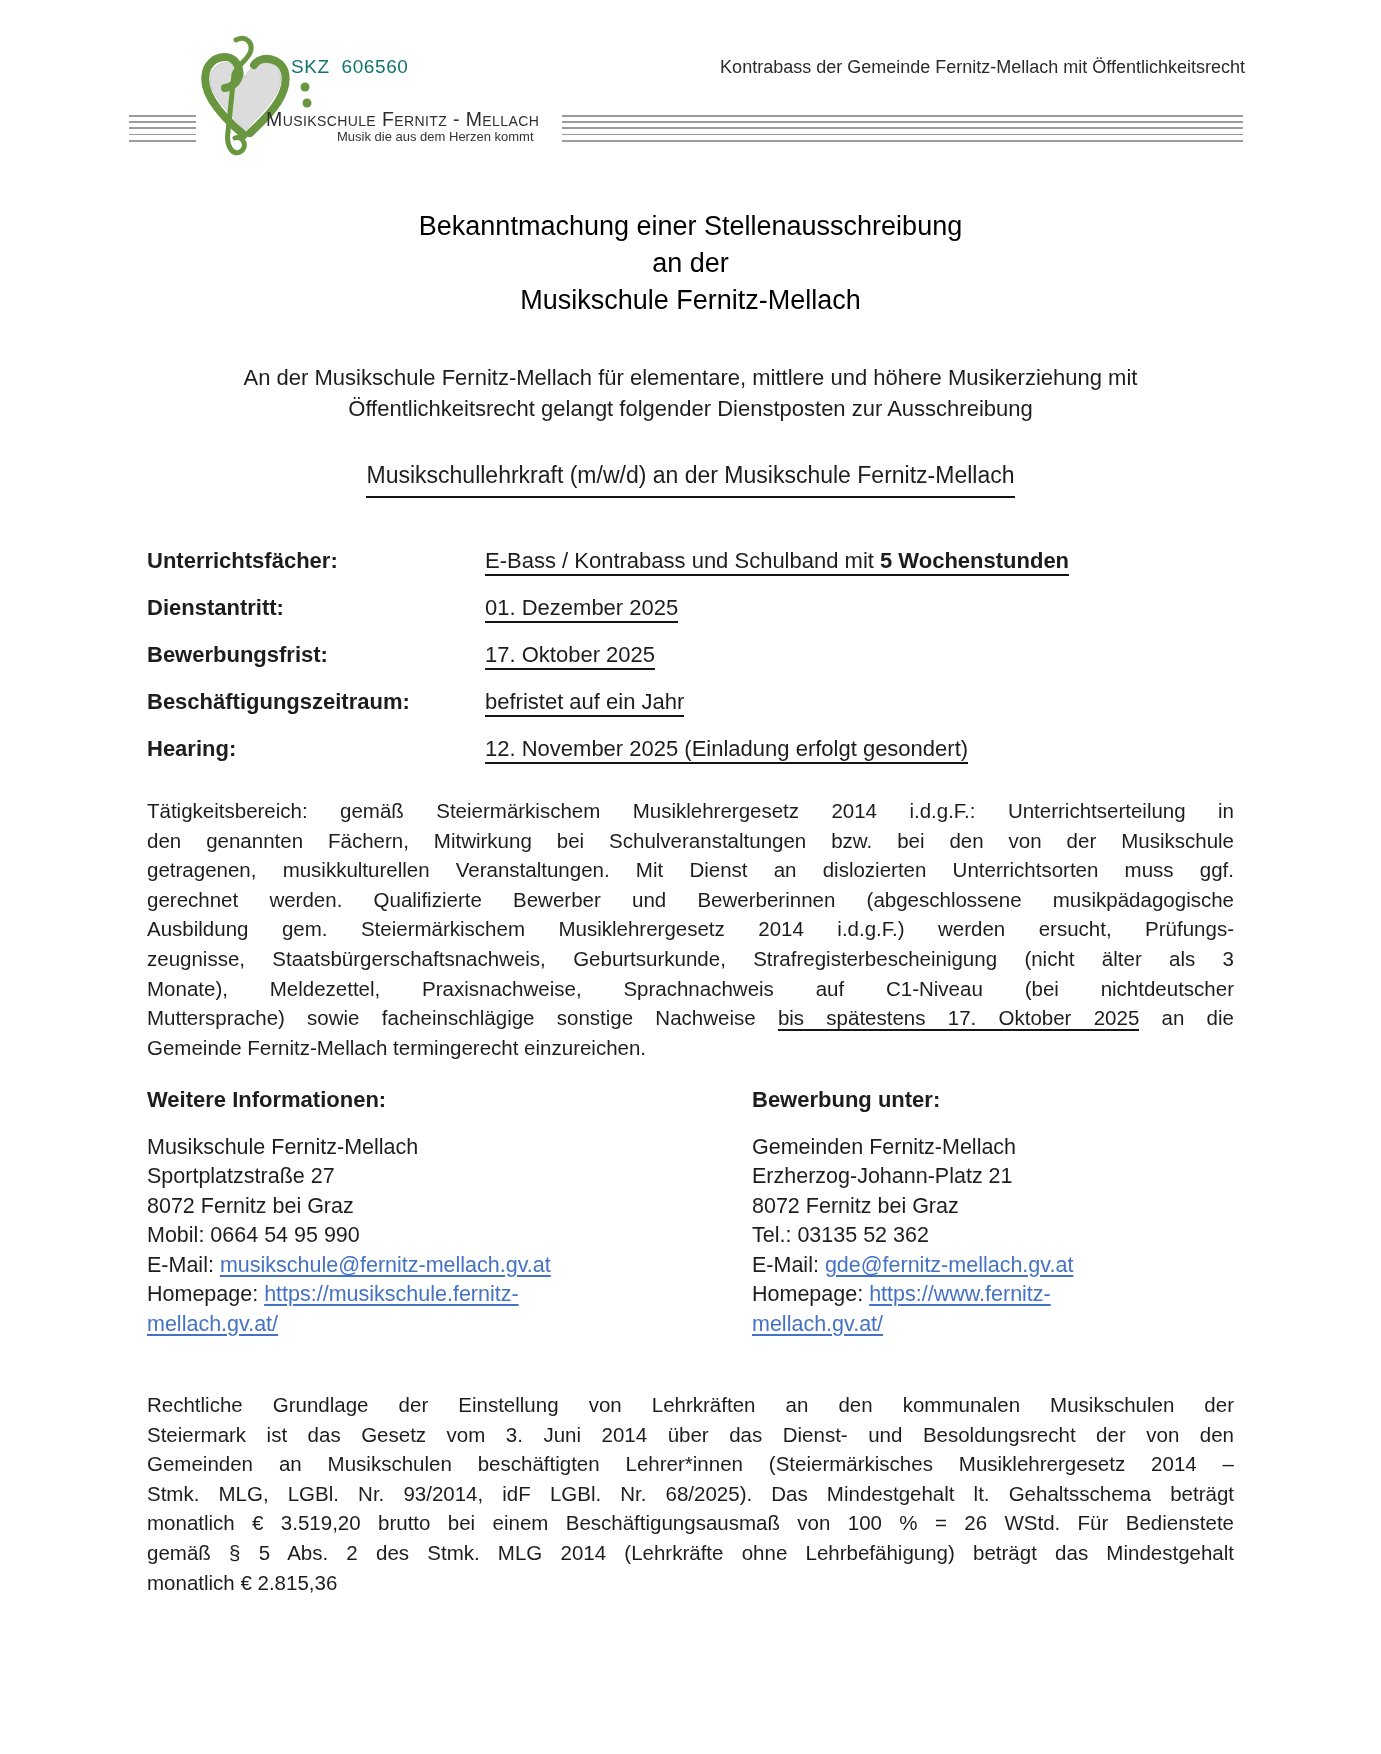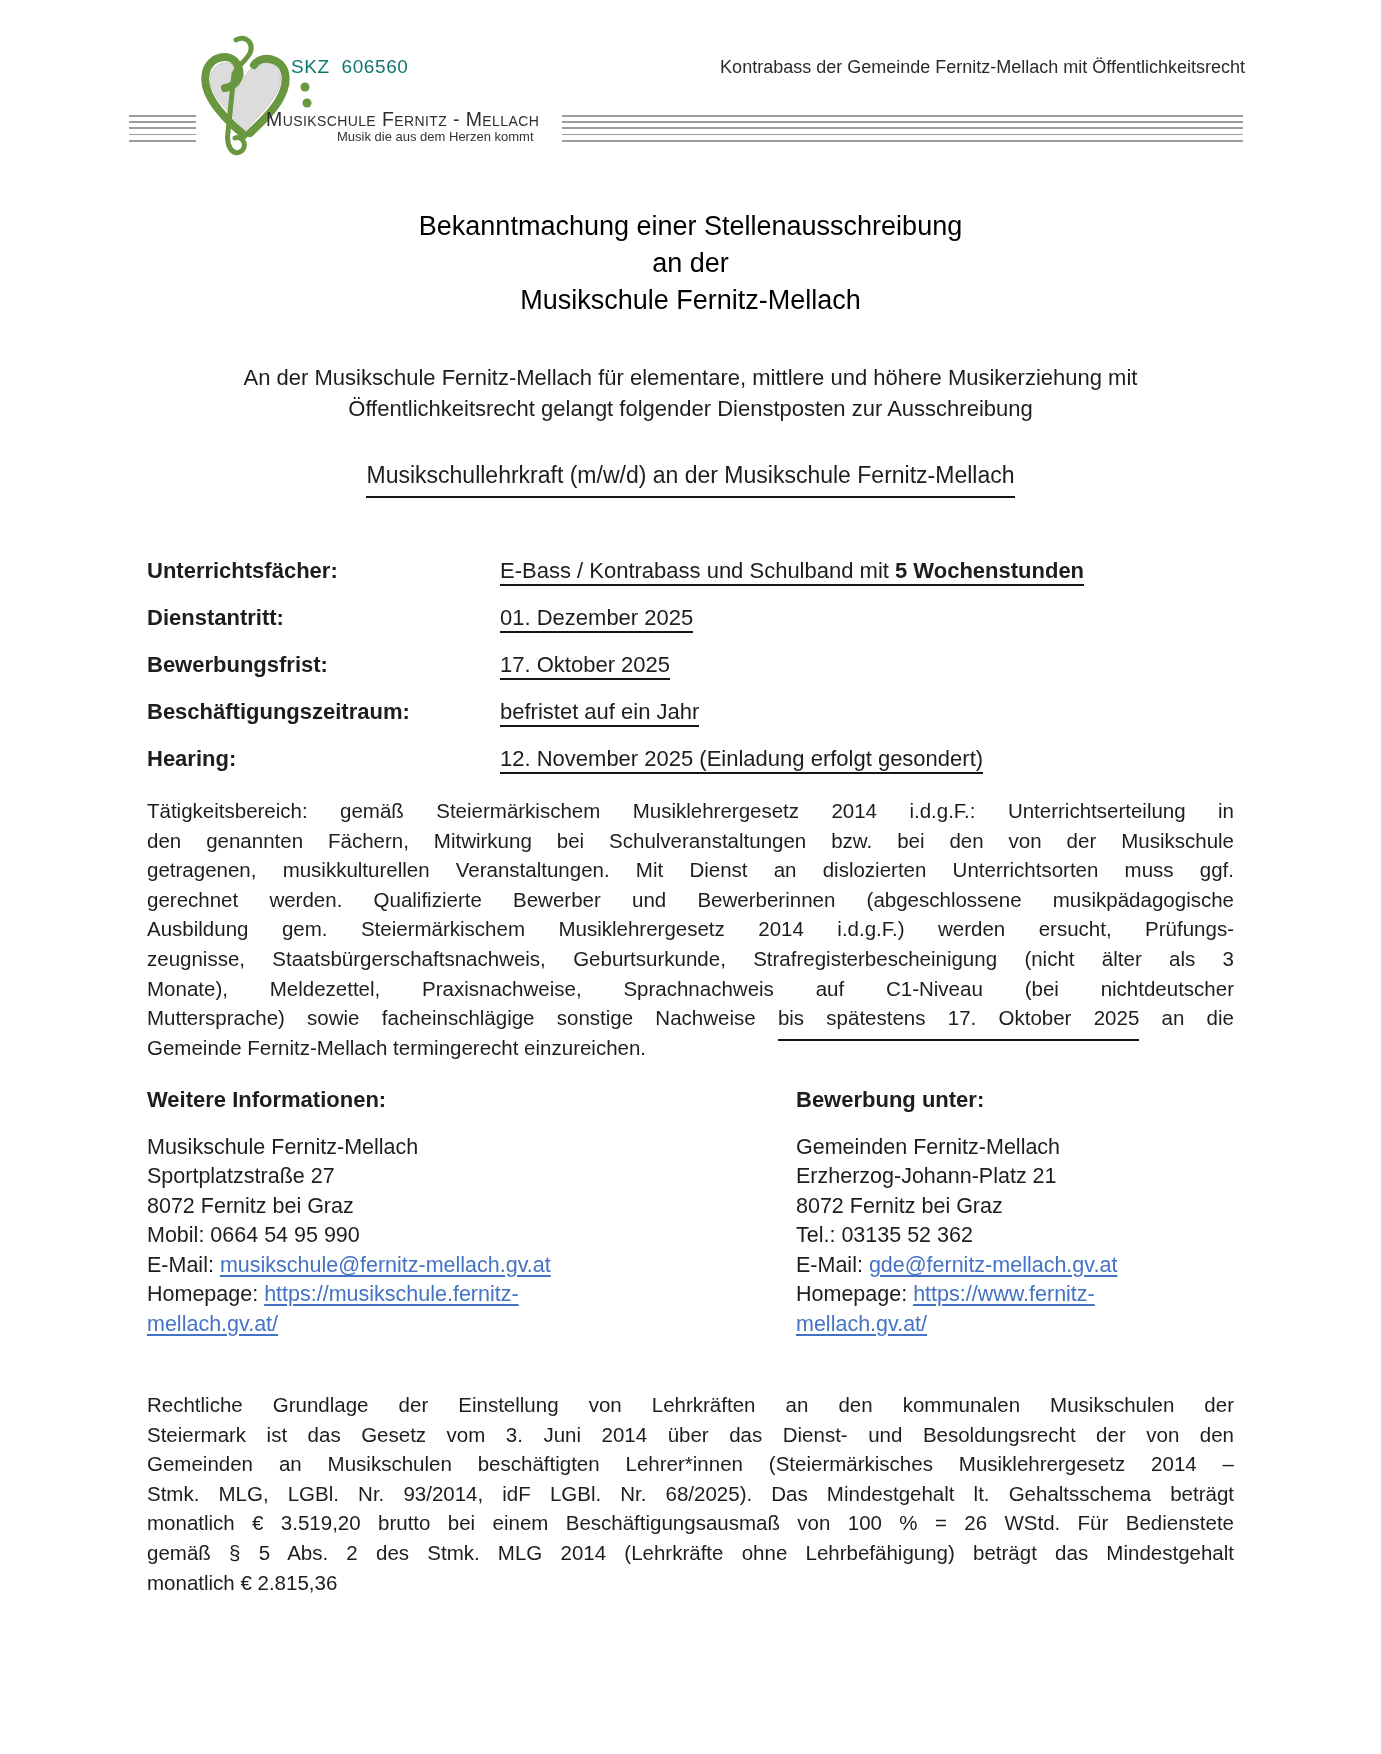--- a/index.html
+++ b/index.html
@@ -24,35 +24,35 @@
   .school-name{position:absolute;left:266px;top:108px;font-size:19.5px;font-variant:small-caps;letter-spacing:.4px;color:#2e2e2e;white-space:nowrap;}
   .school-tagline{position:absolute;left:337px;top:129px;font-size:13px;color:#333;white-space:nowrap;}
   .header-right{position:absolute;right:136px;top:57px;font-size:18px;color:#2b2b2b;white-space:nowrap;}
   
   .title-block{position:absolute;left:147px;top:208px;width:1087px;text-align:center;font-size:27px;line-height:37px;color:#000000;}
   .intro-block{position:absolute;left:147px;top:362px;width:1087px;text-align:center;font-size:22px;line-height:31px;}
   .pos-heading{position:absolute;left:147px;top:462px;width:1087px;text-align:center;font-size:23px;}
   .pos-heading .hu{border-bottom:2.5px solid #161616;padding-bottom:8px;text-align:right;}
   
   .details{position:absolute;left:147px;top:537px;width:1087px;font-size:22px;}
-  .drow{display:flex;height:47px;align-items:flex-end;gap:15px;}
+  .drow{display:flex;height:47px;align-items:center;}
   .dlabel{width:338px;font-weight:bold;flex:none;}
   .dvalue .u{border-bottom:2.5px solid #161616;padding-bottom:1px;}
   .dvalue b{font-weight:bold;}
   
   .para{position:absolute;left:147px;width:1087px;font-size:20.5px;line-height:29.6px;}
   .para1{top:796px;}
   .para2{top:1390px;}
   .jline{text-align:justify;text-align-last:justify;}
   .jlast{text-align:left;}
-  .iu{border-bottom:2px solid #161616;padding-bottom:10px;}
+  .iu{border-bottom:2px solid #161616;padding-bottom:0;}
   
   .columns{position:absolute;left:147px;top:1085px;width:1087px;display:flex;font-size:21.5px;line-height:29.5px;}
   .col-left{width:605px;flex:none;}
-  .col-right{width:482px;flex:none;margin-left:44px;}
+  .col-right{width:482px;flex:none;}
   .col-heading{font-weight:bold;font-size:22px;margin-bottom:18px;}
   .clink{color:#4472c4;text-decoration:underline;text-decoration-thickness:2px;text-underline-offset:3px;cursor:pointer;}
 </style>
 </head>
 <body>
 
 <div class="page">
 
   <div class="header">
     <div class="staff staff-left"></div>

